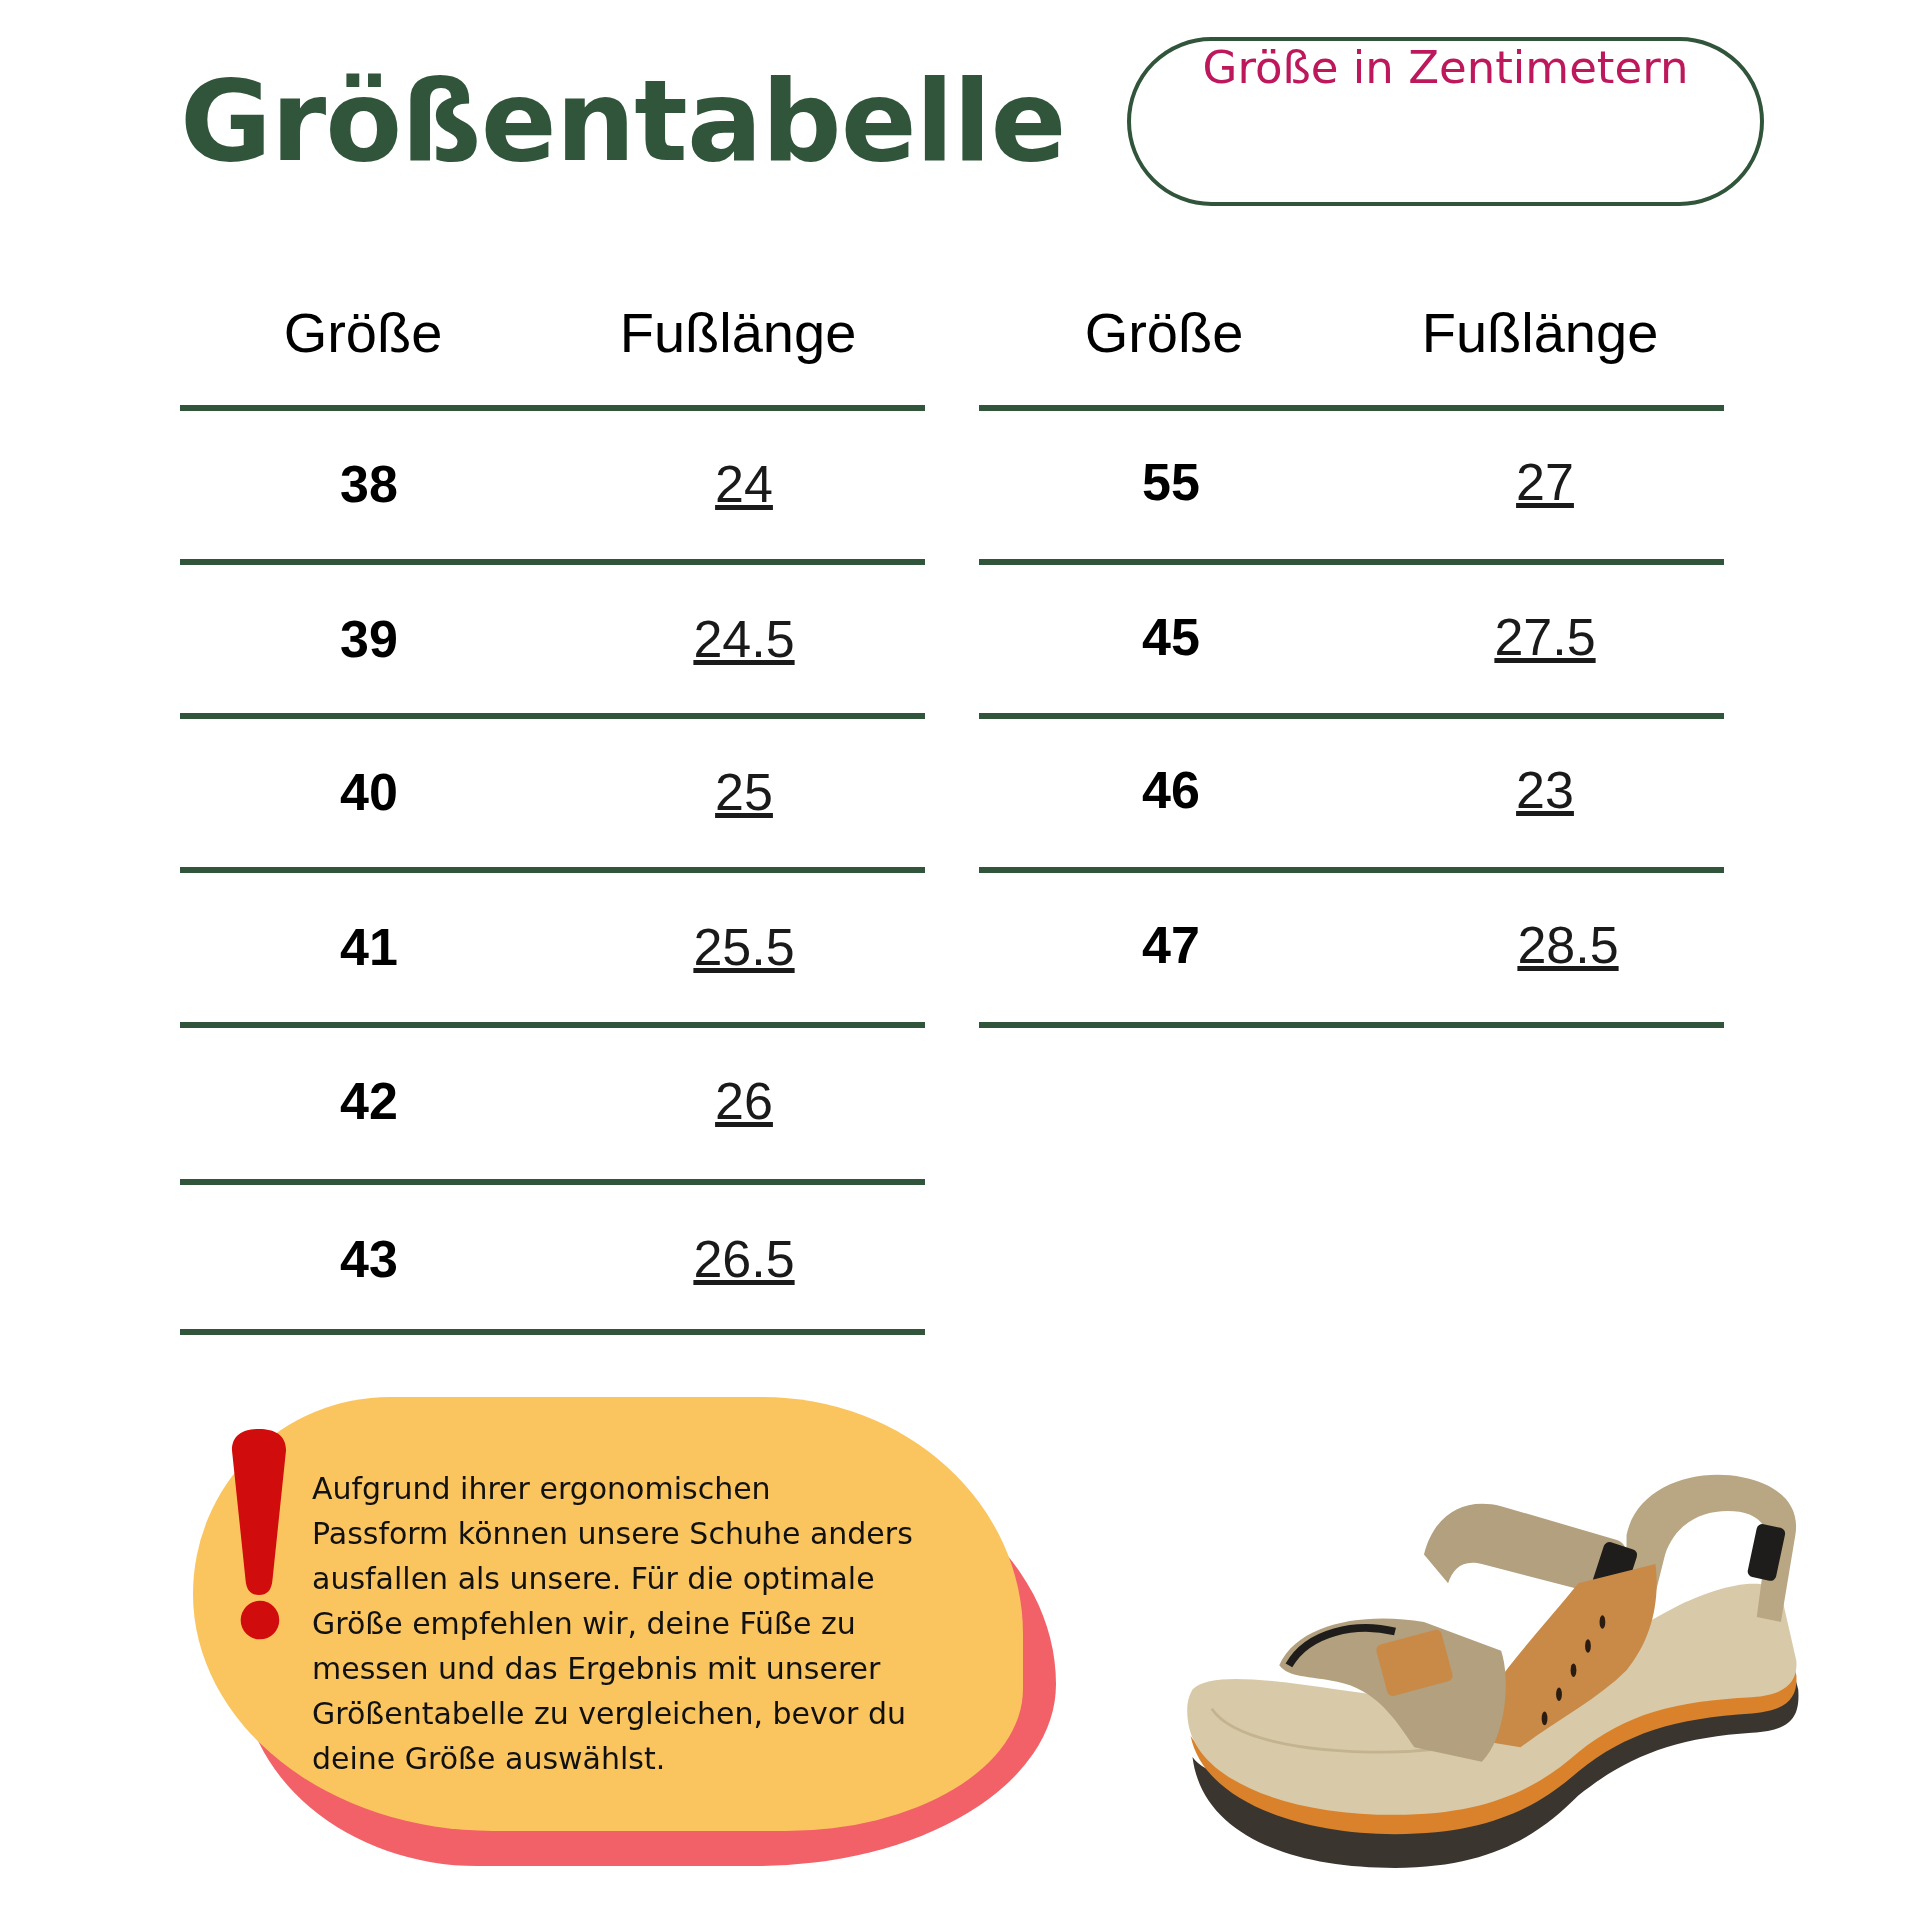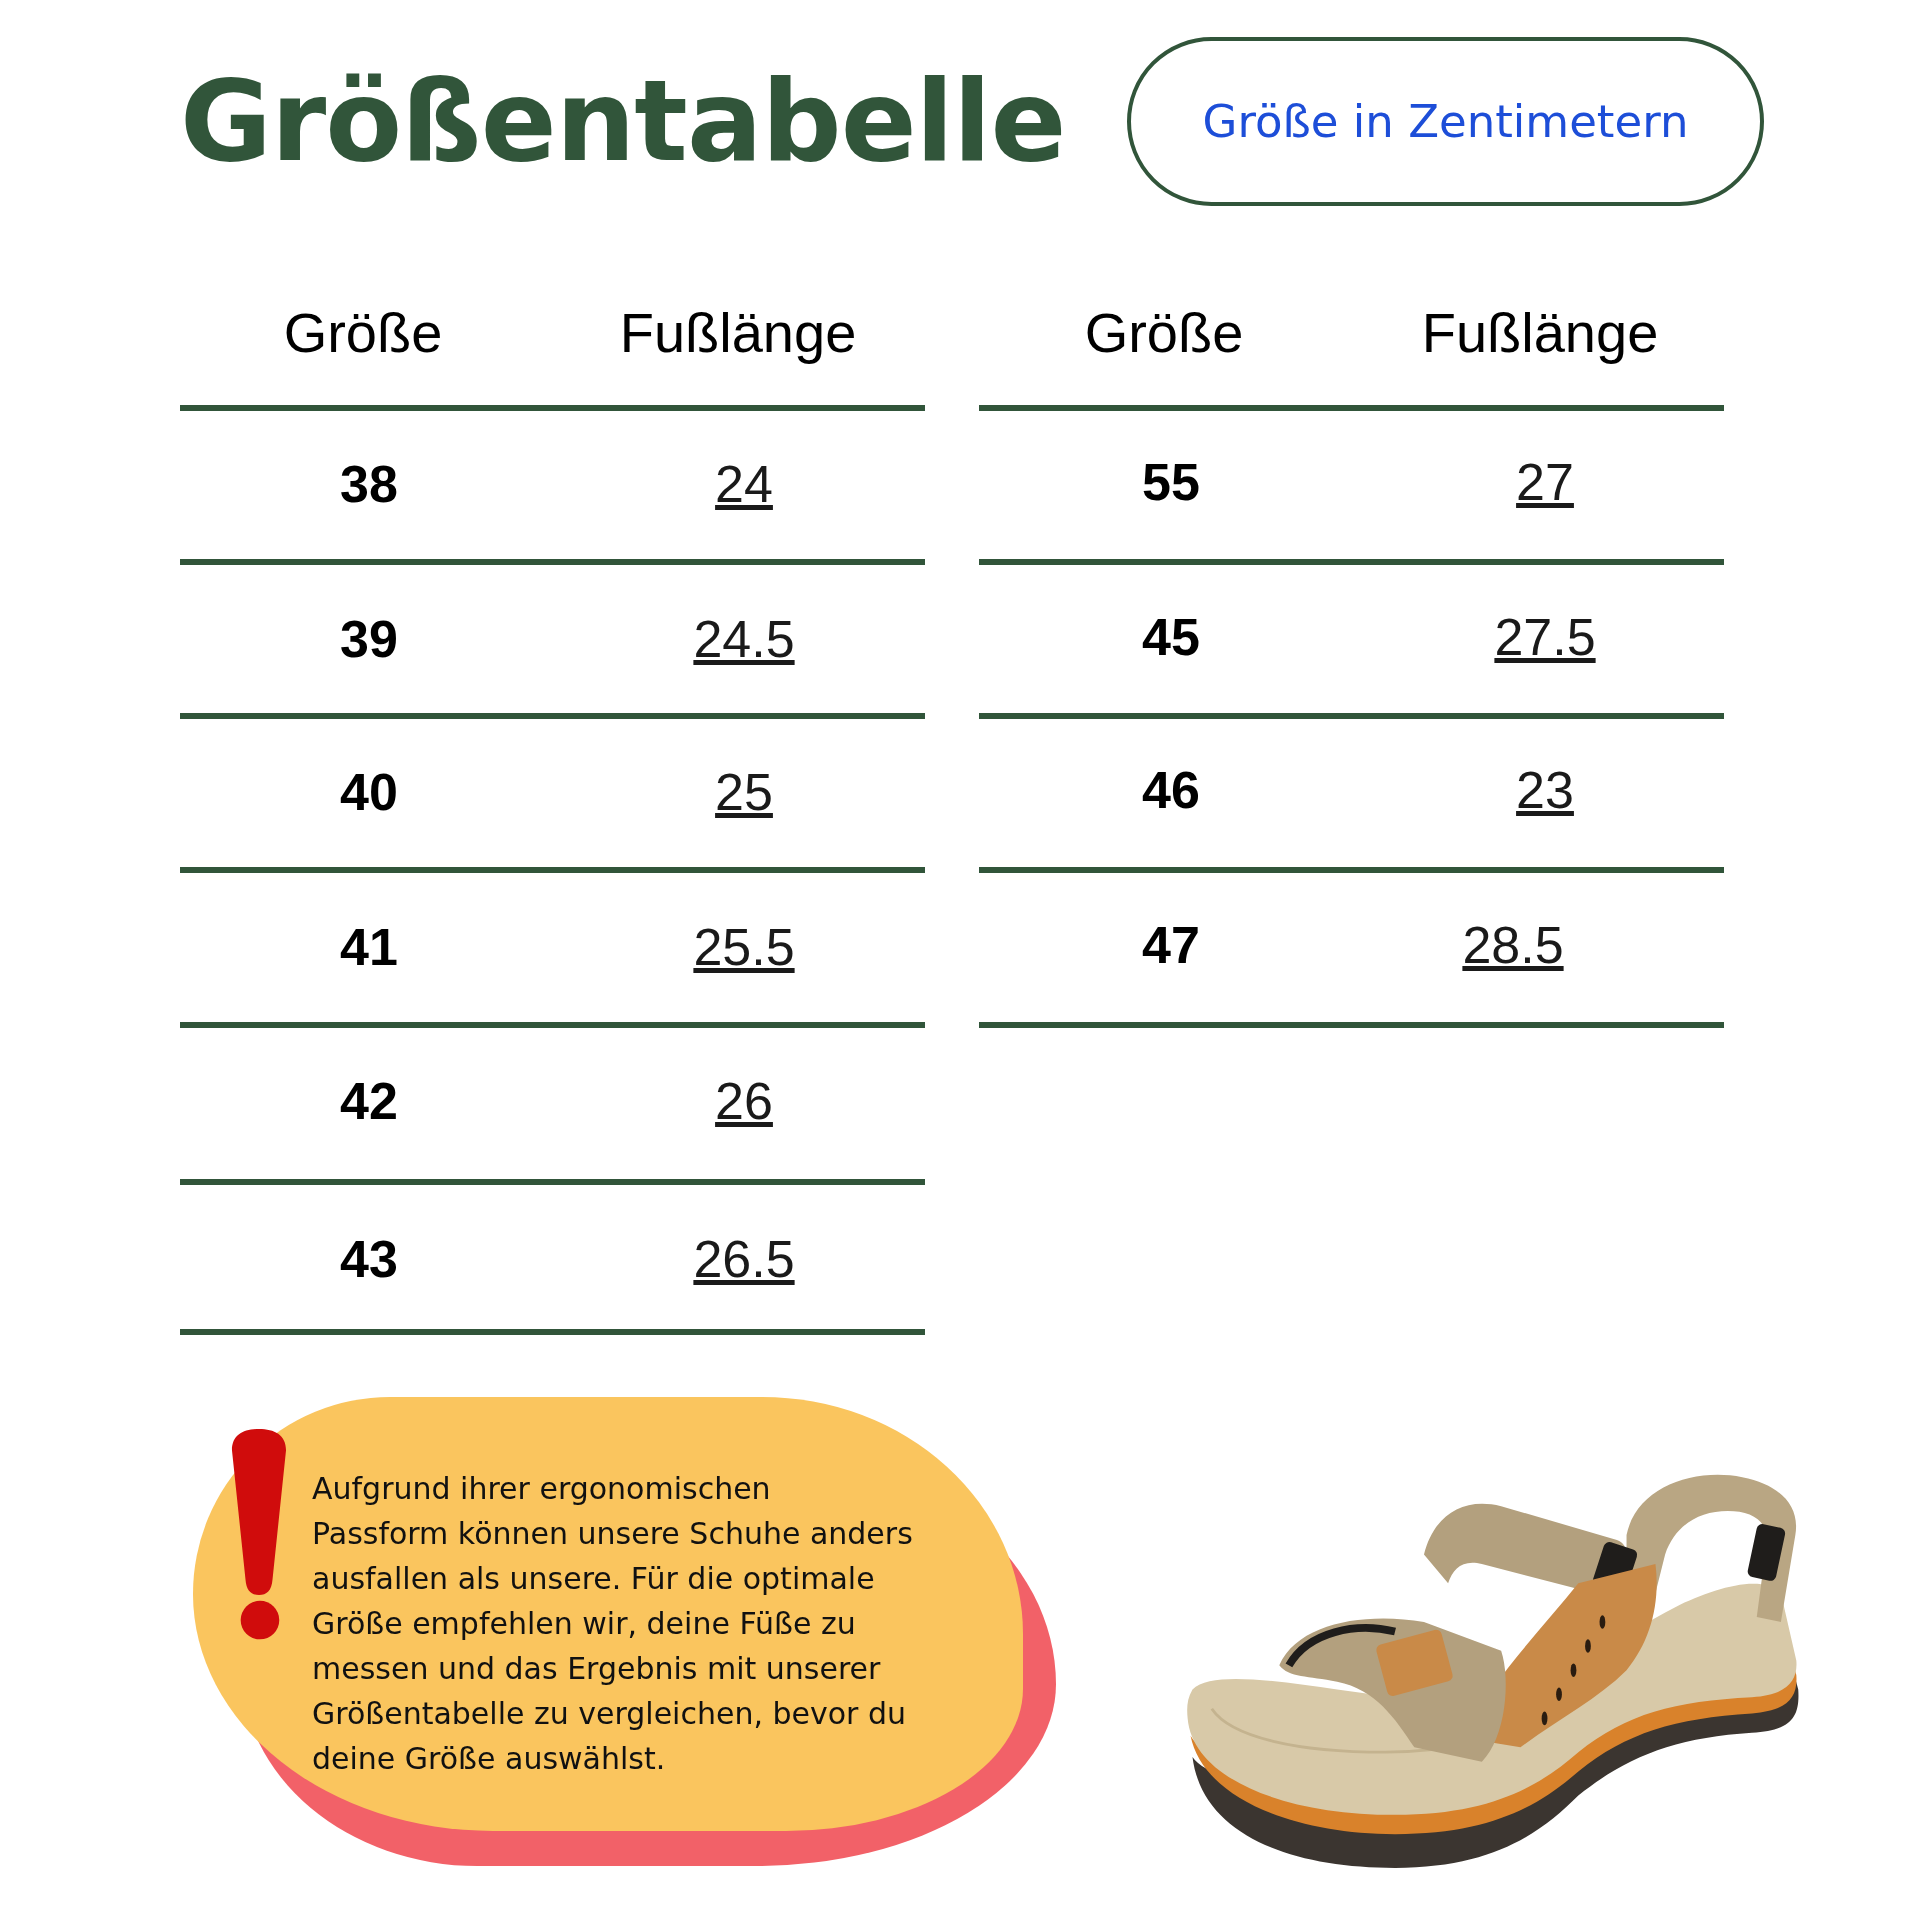--- a/index.html
+++ b/index.html
@@ -9,22 +9,22 @@
   }
   .title {
     position: absolute; left: 180px; top: 54px;
     font-family: "DejaVu Sans", sans-serif; font-weight: 700;
     font-size: 112px; line-height: 135px; letter-spacing: -1px;
     color: var(--green);
   }
   .pill {
     position: absolute; left: 1127px; top: 37px; width: 629px; height: 161px;
     border: 4.8px solid var(--green); border-radius: 87px;
-    display: flex; align-items: center; justify-content: center;
-    font-family: "DejaVu Sans", sans-serif; font-size: 45px; color: #1d4ed8;
+    display: flex; justify-content: center;
+    font-family: "DejaVu Sans", sans-serif; font-size: 45px; color: #be185d;
     box-sizing: content-box;
   }
   .table { position: absolute; top: 0; width: 745px; }
   .table.left { left: 180px; }
   .table.right { left: 979px; }
   .thead {
     position: absolute; top: 280px; left: 0; width: 745px; height: 106px;
   }
   .th {
     position: absolute; top: 0; font-family: Liberation Sans, sans-serif;
@@ -124,21 +124,21 @@
     <span class="cell len" style="left:566px">27.5</span>
   </div>
   <div class="rule" style="top:713px"></div>
   <div class="row" style="top:716px">
     <span class="cell size" style="left:192px">46</span>
     <span class="cell len" style="left:566px">23</span>
   </div>
   <div class="rule" style="top:867px"></div>
   <div class="row" style="top:871px">
     <span class="cell size" style="left:192px">47</span>
-    <span class="cell len" style="left:534px">28.5</span>
+    <span class="cell len" style="left:589px">28.5</span>
   </div>
   <div class="rule" style="top:1022px"></div>
 </div>
 
 <div class="note-shadow"></div>
 <div class="note-bg"></div>
 <svg class="excl" viewBox="0 0 72 230">
   <path d="M8 24 C8 8 20 2 36 2 C52 2 64 8 64 24 L50 158 C49 170 44 174 36 174 C28 174 23 170 22 158 Z" fill="#d00c0c"></path>
   <circle cx="37" cy="200" r="20" fill="#d00c0c"></circle>
 </svg>

